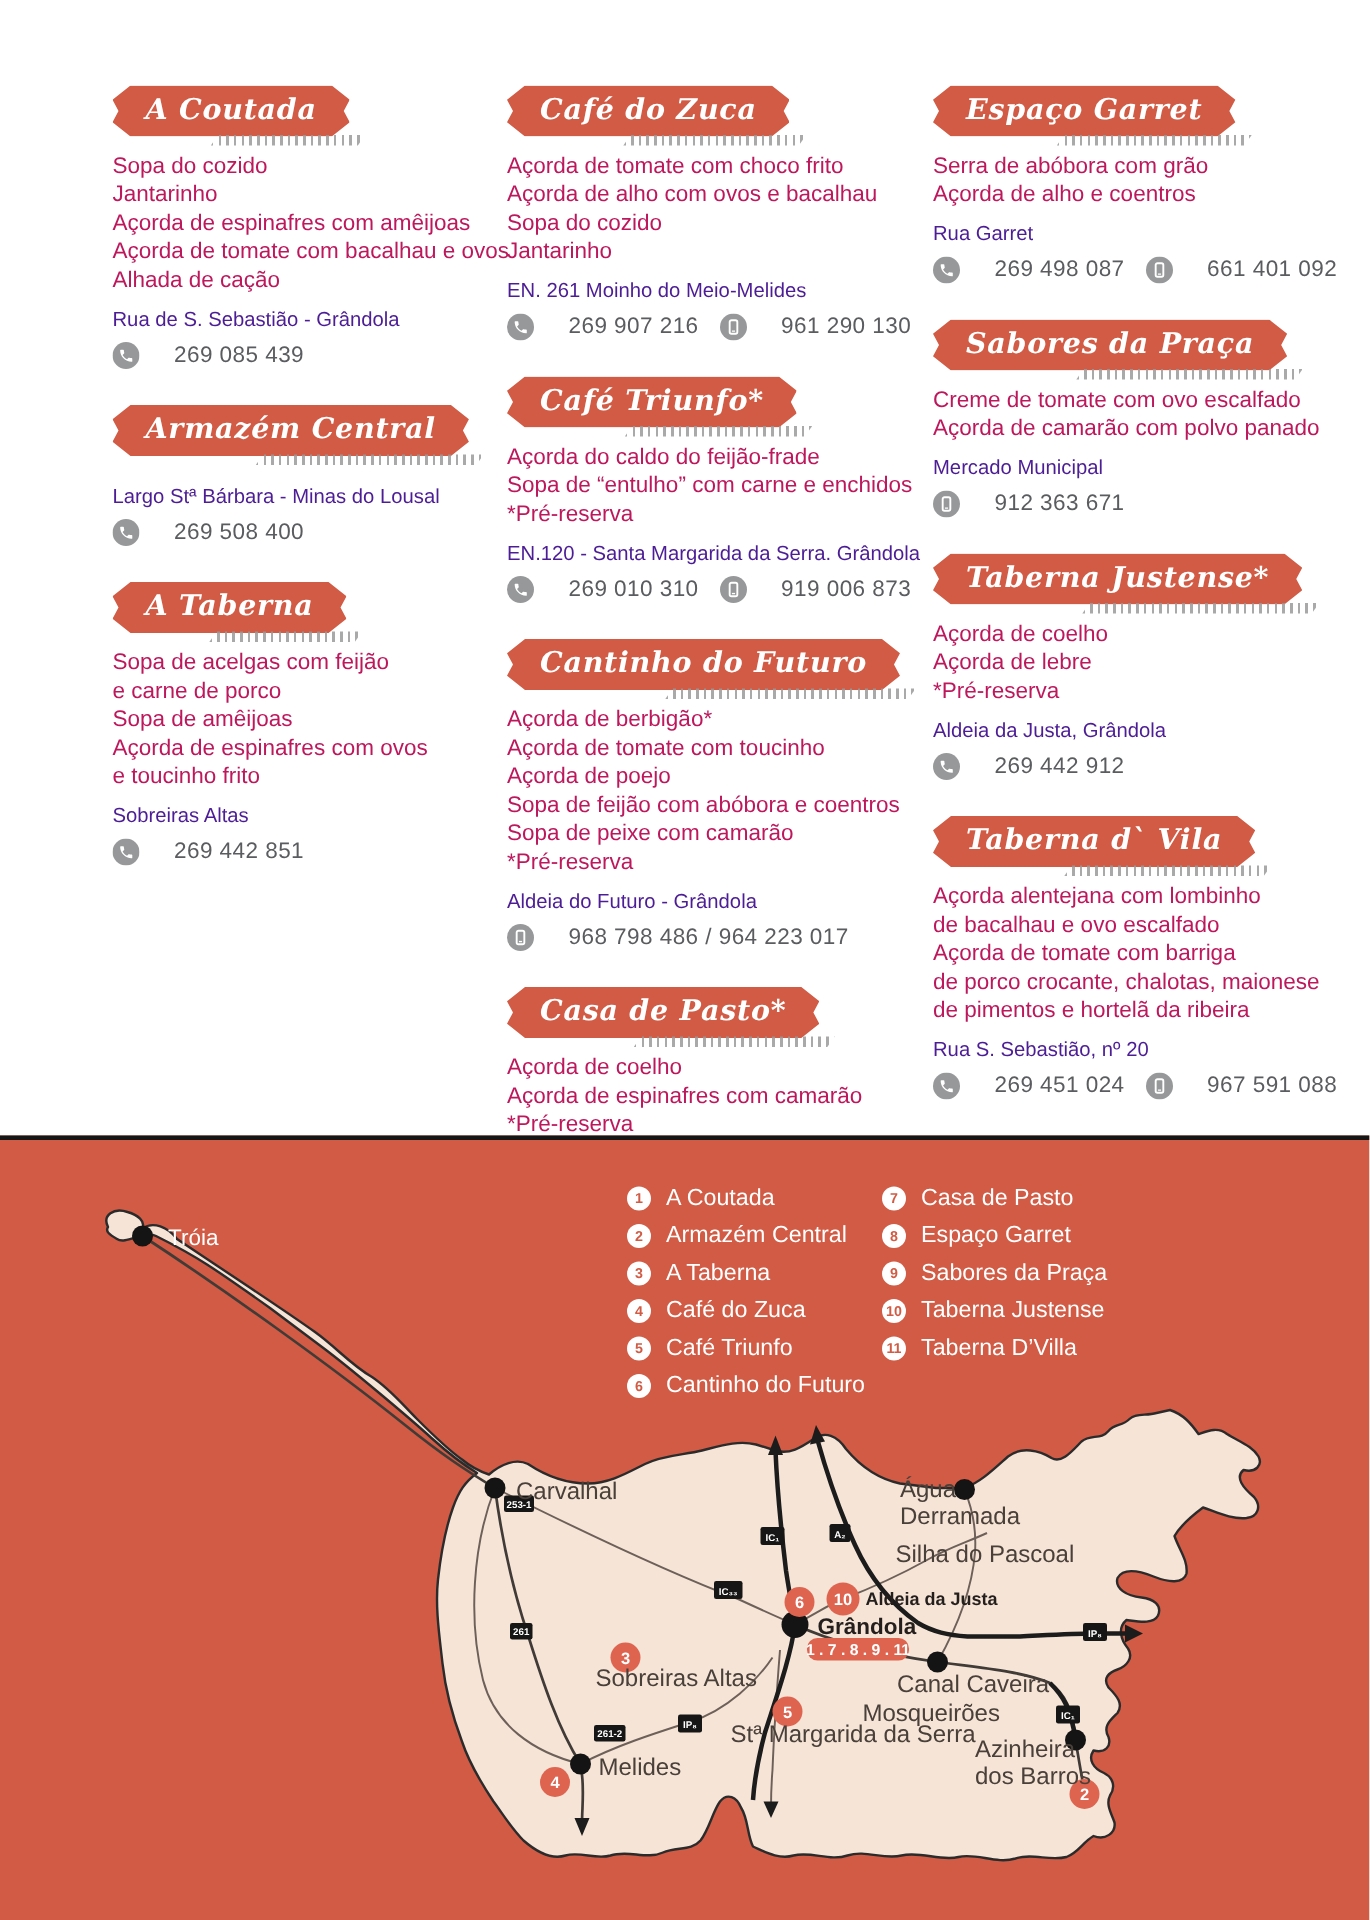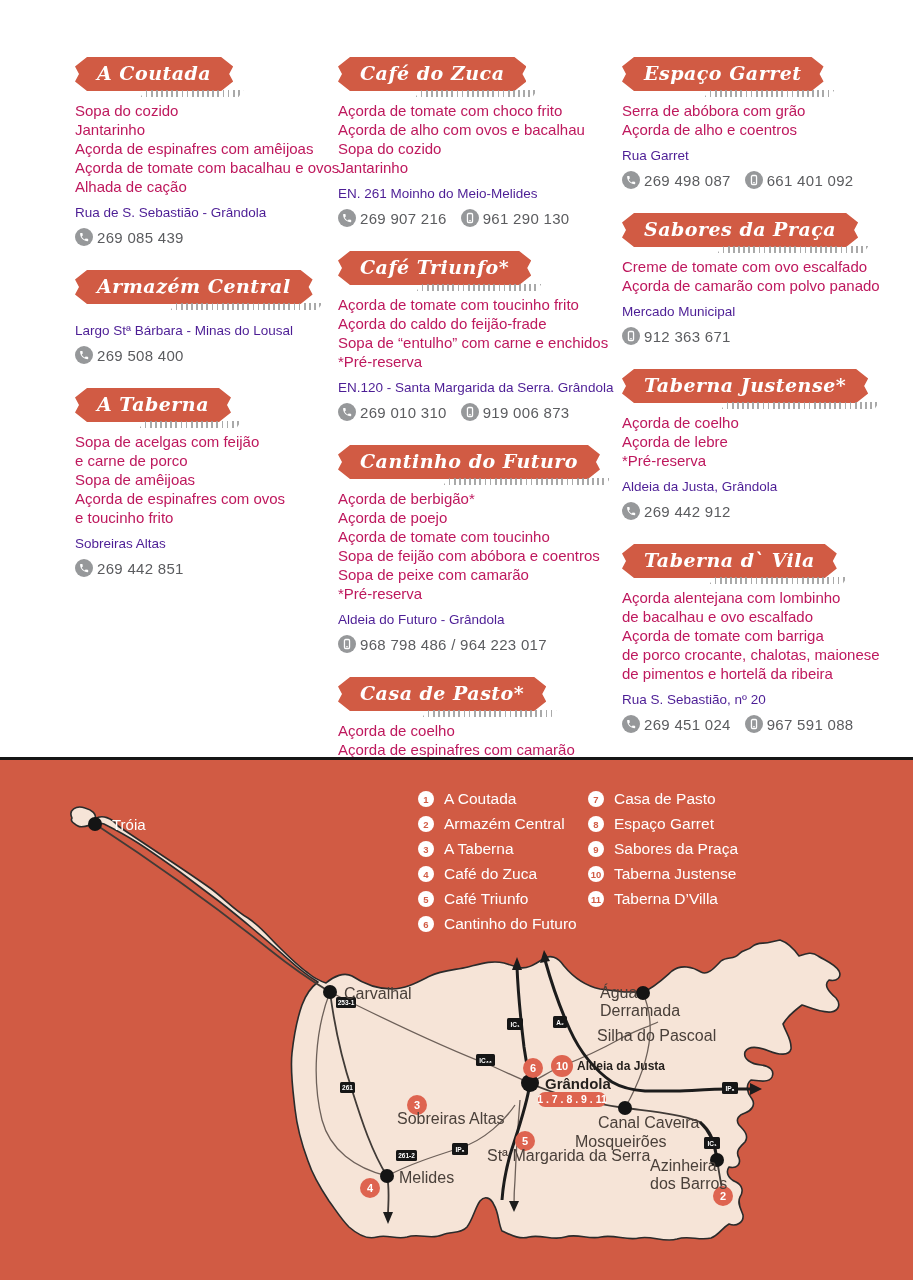--- a/index.html
+++ b/index.html
@@ -18,21 +18,21 @@
           font-family:"DejaVu Serif",serif;font-style:italic;font-weight:bold;
           font-size:19px;line-height:22px;padding:5px 22px 7px;
           clip-path:polygon(12px 0,calc(100% - 12px) 0,100% 28%,calc(100% - 4px) 50%,100% 72%,calc(100% - 12px) 100%,12px 100%,0 72%,4px 50%,0 28%);
           letter-spacing:.5px;white-space:nowrap;}
   .ribbon-shadow{position:absolute;bottom:-6px;right:-8px;width:62%;height:7px;
           background:repeating-linear-gradient(55deg,#9a9a9a 0 1.4px,transparent 1.4px 4.2px);
           transform:skewX(-35deg);opacity:.85;}
   .dish{font-size:15px;line-height:19px;color:#be185d;white-space:nowrap;}
   .address{font-size:13.5px;color:#4c1d95;margin-top:9px;white-space:nowrap;}
   .phones{display:flex;align-items:center;gap:14px;margin-top:8px;}
-  .phone{display:flex;align-items:center;gap:4px;}
+  .phone{display:flex;gap:23px;}
   .phone svg{display:block;}
   .phone-num{font-size:15px;color:#5b5c5f;letter-spacing:.3px;white-space:nowrap;}
 
   
   .bottom{position:absolute;left:0;top:757px;width:913px;height:523px;
           background:#d15b44;border-top:3px solid #161616;box-sizing:border-box;}
   .map-svg{position:absolute;left:0;top:0;width:913px;height:520px;}
   .map-svg text{font-family:"Liberation Sans",sans-serif;}
   .lbl{fill:#4a403a;font-size:16px;}
   .lbl-bold{fill:#241f1c;font-size:12px;font-weight:bold;}
@@ -157,21 +157,20 @@
         </span>
       </div>
     </div>
 
     <div class="card">
       <div class="banner">
         <div class="ribbon">Café Triunfo*</div>
         <div class="ribbon-shadow"></div>
       </div>
       <div class="dishes">
-          <div class="dish">Açorda de tomate com toucinho frito</div>
           <div class="dish">Açorda do caldo do feijão-frade</div>
           <div class="dish">Sopa de “entulho” com carne e enchidos</div>
           <div class="dish">*Pré-reserva</div>
         </div>
       <div class="address">EN.120 - Santa Margarida da Serra. Grândola</div>
       <div class="phones">
         <span class="phone">
           <svg width="18" height="18" viewBox="0 0 24 24">
               <circle cx="12" cy="12" r="12" fill="#96989a"></circle>
               <path fill="#fff" transform="translate(5 5) scale(0.60)" d="M6.62 10.79c1.44 2.83 3.76 5.14 6.59 6.59l2.2-2.21c.27-.27.67-.36 1.02-.24 1.12.37 2.33.57 3.57.57.55 0 1 .45 1 1V20c0 .55-.45 1-1 1-9.39 0-17-7.61-17-17 0-.55.45-1 1-1h3.5c.55 0 1 .45 1 1 0 1.25.2 2.45.57 3.57.11.35.03.74-.25 1.02l-2.2 2.2z"></path>
@@ -189,22 +188,22 @@
       </div>
     </div>
 
     <div class="card">
       <div class="banner">
         <div class="ribbon">Cantinho do Futuro</div>
         <div class="ribbon-shadow"></div>
       </div>
       <div class="dishes">
           <div class="dish">Açorda de berbigão*</div>
+          <div class="dish">Açorda de tomate com toucinho</div>
           <div class="dish">Açorda de poejo</div>
-          <div class="dish">Açorda de tomate com toucinho</div>
           <div class="dish">Sopa de feijão com abóbora e coentros</div>
           <div class="dish">Sopa de peixe com camarão</div>
           <div class="dish">*Pré-reserva</div>
         </div>
       <div class="address">Aldeia do Futuro - Grândola</div>
       <div class="phones">
         <span class="phone">
           <svg width="18" height="18" viewBox="0 0 24 24">
               <circle cx="12" cy="12" r="12" fill="#96989a"></circle>
               <rect x="8.6" y="6" width="6.8" height="12" rx="1.6" fill="none" stroke="#fff" stroke-width="1.7"></rect>

